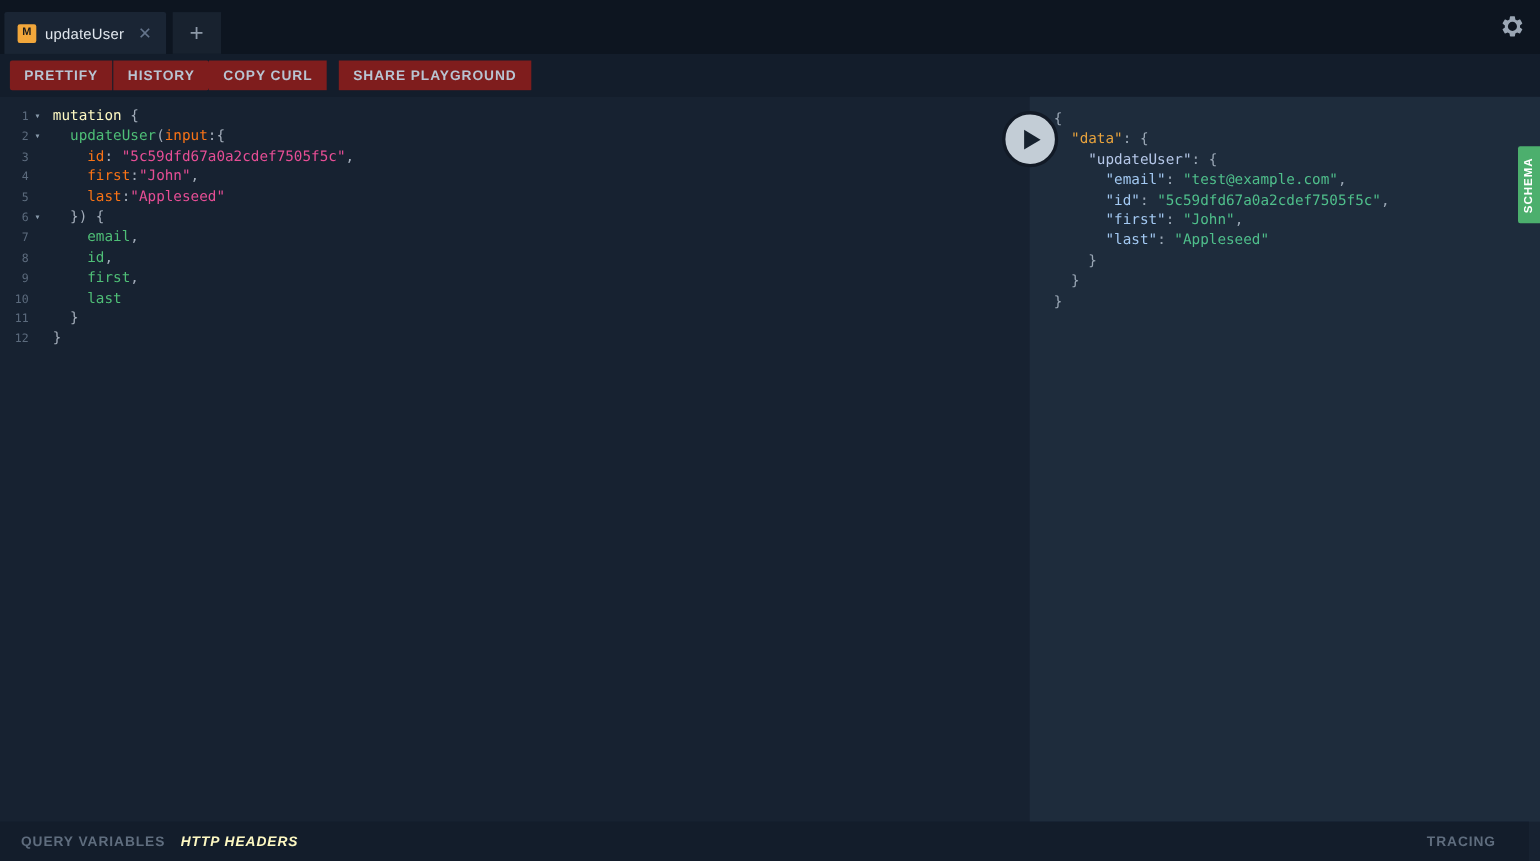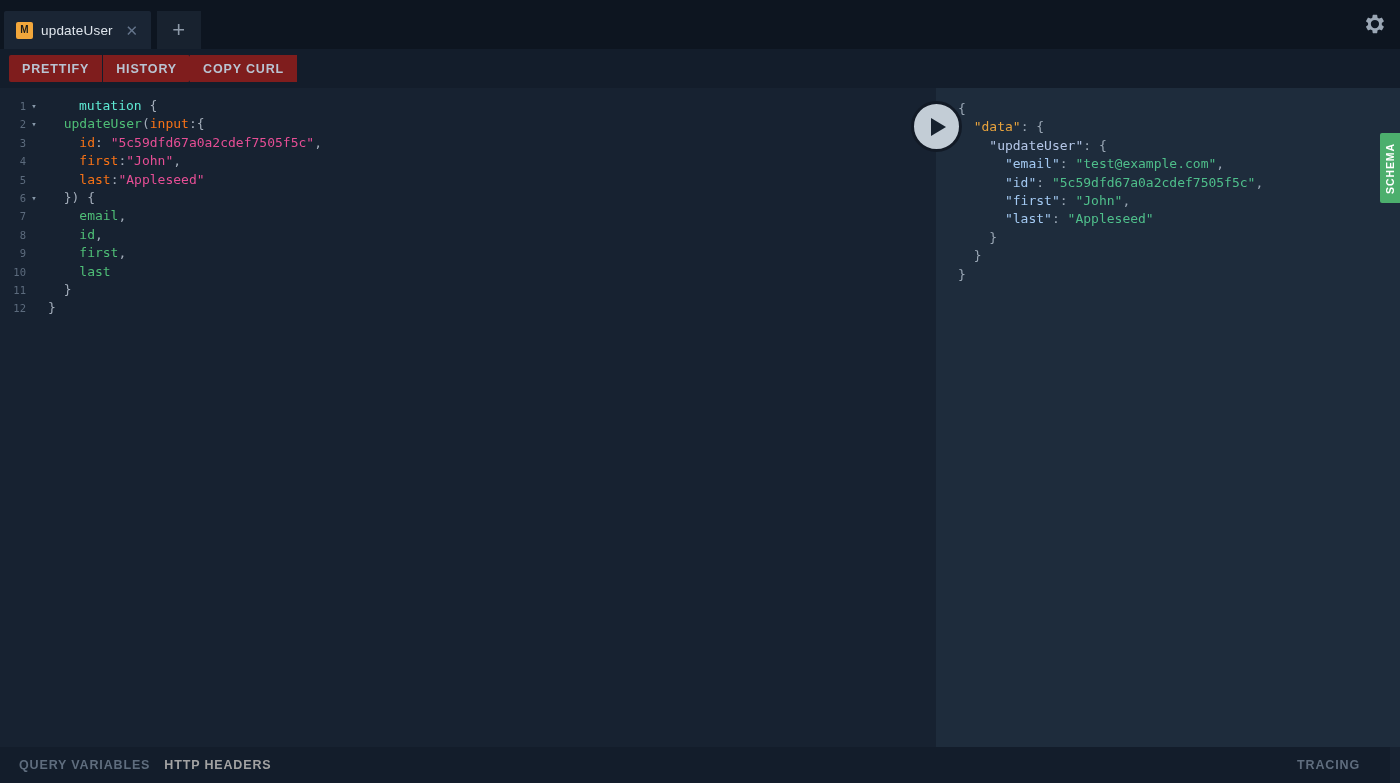--- a/index.html
+++ b/index.html
@@ -100,21 +100,21 @@
     width:26px; text-align:right; color:#5c6b7d; font-size:10.5px;
     font-family:"DejaVu Sans Mono", monospace; flex:0 0 26px;
   }
   .fold {
     flex:0 0 16px; text-align:center; color:#8899aa; font-size:9px; line-height:1;
   }
   .fold.empty { visibility:hidden; }
   .code-text { padding-left:6px; }
 
   
-  .k-kw   { color:#5eead4;margin-left:31px; }   
+  .k-kw   { color:#fef9c3; }   
   .k-def  { color:#4fbf77; }   
   .k-arg  { color:#f97316; }   
   .k-str  { color:#e64e95; }   
   .k-punc { color:#a3adba; }   
 
   
   .r-key  { color:#a3c9f2; }
   .r-key-top { color:#e8a33d; }
   .r-key-mid { color:#b5c7e8; }
   .r-str  { color:#4fbf8b; }
@@ -159,21 +159,21 @@
   
   .bottombar {
     position:absolute; left:0; bottom:0; width:1390px; height:36px;
     background:#131d2b;
     display:flex; align-items:center;
   }
   .bb-item {
     font-size:12.5px; font-weight:bold; letter-spacing:.85px; cursor:pointer;
   }
   .bb-item.inactive { color:#5f6d7e; }
-  .bb-item.active { color:#a3a3a3; }
+  .bb-item.active { color:#fef9c3;font-style:italic; }
   .bb-left { display:flex; gap:14px; margin-left:19px; }
   .bb-right { margin-left:auto; margin-right:30px;text-align:center; }
 </style>
 </head>
 <body>
 
 <div class="app">
 
   <div class="tabbar">
     <div class="tab">
@@ -187,20 +187,21 @@
         <path fill="#9aa6b4" d="M19.4 13c.04-.32.06-.66.06-1s-.02-.68-.07-1l2.11-1.63a.5.5 0 0 0 .12-.64l-2-3.46a.5.5 0 0 0-.6-.22l-2.49 1a7.3 7.3 0 0 0-1.73-1l-.38-2.65A.49.49 0 0 0 13.93 2h-4a.49.49 0 0 0-.49.42l-.38 2.65c-.62.26-1.2.6-1.73 1l-2.49-1a.5.5 0 0 0-.6.22l-2 3.46c-.12.21-.07.48.12.64L4.47 11c-.05.32-.07.66-.07 1s.02.68.07 1l-2.11 1.63a.5.5 0 0 0-.12.64l2 3.46c.12.22.38.3.6.22l2.49-1c.53.4 1.11.74 1.73 1l.38 2.65c.4.24.25.42.49.42h4a.49.49 0 0 0 .49-.42l.38-2.65c.62-.26 1.2-.6 1.73-1l2.49 1c.23.08.48 0 .6-.22l2-3.46a.5.5 0 0 0-.12-.64L19.4 13Zm-7.47 3.5a4.5 4.5 0 1 1 0-9 4.5 4.5 0 0 1 0 9Z"></path>
       </svg>
     </div>
   </div>
 
   <div class="toolbar">
     <div class="tb-btn first">PRETTIFY</div>
     <div class="tb-btn second">HISTORY</div>
     <div class="tb-right">
       <div class="tb-btn">COPY CURL</div>
+      <div class="tb-btn">SHARE PLAYGROUND</div>
     </div>
   </div>
 
   <div class="editor-pane">
     <div class="code editor-code" id="editor-lines"><div class="cm-row"><span class="gutter-num">1</span><span class="fold">▾</span><span class="code-text"><span class="k-kw">mutation</span><span class="k-punc"> {</span></span></div><div class="cm-row"><span class="gutter-num">2</span><span class="fold">▾</span><span class="code-text"><span class="k-punc">  </span><span class="k-def">updateUser</span><span class="k-punc">(</span><span class="k-arg">input</span><span class="k-punc">:{</span></span></div><div class="cm-row"><span class="gutter-num">3</span><span class="fold empty">▾</span><span class="code-text"><span class="k-punc">    </span><span class="k-arg">id</span><span class="k-punc">: </span><span class="k-str">"5c59dfd67a0a2cdef7505f5c"</span><span class="k-punc">,</span></span></div><div class="cm-row"><span class="gutter-num">4</span><span class="fold empty">▾</span><span class="code-text"><span class="k-punc">    </span><span class="k-arg">first</span><span class="k-punc">:</span><span class="k-str">"John"</span><span class="k-punc">,</span></span></div><div class="cm-row"><span class="gutter-num">5</span><span class="fold empty">▾</span><span class="code-text"><span class="k-punc">    </span><span class="k-arg">last</span><span class="k-punc">:</span><span class="k-str">"Appleseed"</span></span></div><div class="cm-row"><span class="gutter-num">6</span><span class="fold">▾</span><span class="code-text"><span class="k-punc">  }) {</span></span></div><div class="cm-row"><span class="gutter-num">7</span><span class="fold empty">▾</span><span class="code-text"><span class="k-punc">    </span><span class="k-def">email</span><span class="k-punc">,</span></span></div><div class="cm-row"><span class="gutter-num">8</span><span class="fold empty">▾</span><span class="code-text"><span class="k-punc">    </span><span class="k-def">id</span><span class="k-punc">,</span></span></div><div class="cm-row"><span class="gutter-num">9</span><span class="fold empty">▾</span><span class="code-text"><span class="k-punc">    </span><span class="k-def">first</span><span class="k-punc">,</span></span></div><div class="cm-row"><span class="gutter-num">10</span><span class="fold empty">▾</span><span class="code-text"><span class="k-punc">    </span><span class="k-def">last</span></span></div><div class="cm-row"><span class="gutter-num">11</span><span class="fold empty">▾</span><span class="code-text"><span class="k-punc">  }</span></span></div><div class="cm-row"><span class="gutter-num">12</span><span class="fold empty">▾</span><span class="code-text"><span class="k-punc">}</span></span></div></div>
   </div>
 
   <div class="response-pane">
     <div class="code resp-code" id="response-lines"><div class="resp-row"><span class="resp-fold">▾</span><span><span class="r-punc">{</span></span></div><div class="resp-row"><span class="resp-fold">▾</span><span><span class="r-punc">  </span><span class="r-key-top">"data"</span><span class="r-punc">: {</span></span></div><div class="resp-row"><span class="resp-fold">▾</span><span><span class="r-punc">    </span><span class="r-key-mid">"updateUser"</span><span class="r-punc">: {</span></span></div><div class="resp-row"><span class="resp-fold empty">▾</span><span><span class="r-punc">      </span><span class="r-key">"email"</span><span class="r-punc">: </span><span class="r-str">"test@example.com"</span><span class="r-punc">,</span></span></div><div class="resp-row"><span class="resp-fold empty">▾</span><span><span class="r-punc">      </span><span class="r-key">"id"</span><span class="r-punc">: </span><span class="r-str">"5c59dfd67a0a2cdef7505f5c"</span><span class="r-punc">,</span></span></div><div class="resp-row"><span class="resp-fold empty">▾</span><span><span class="r-punc">      </span><span class="r-key">"first"</span><span class="r-punc">: </span><span class="r-str">"John"</span><span class="r-punc">,</span></span></div><div class="resp-row"><span class="resp-fold empty">▾</span><span><span class="r-punc">      </span><span class="r-key">"last"</span><span class="r-punc">: </span><span class="r-str">"Appleseed"</span></span></div><div class="resp-row"><span class="resp-fold empty">▾</span><span><span class="r-punc">    }</span></span></div><div class="resp-row"><span class="resp-fold empty">▾</span><span><span class="r-punc">  }</span></span></div><div class="resp-row"><span class="resp-fold empty">▾</span><span><span class="r-punc">}</span></span></div></div>
   </div>

